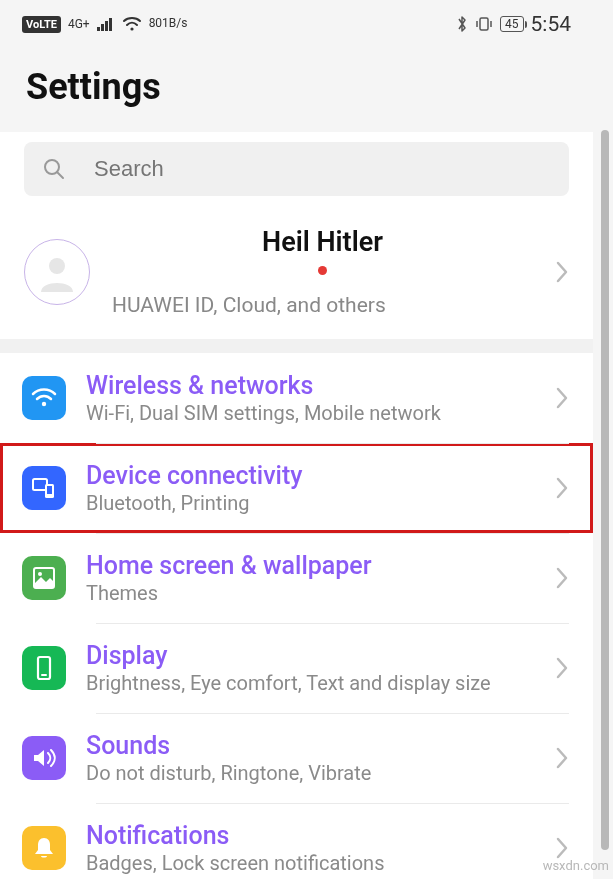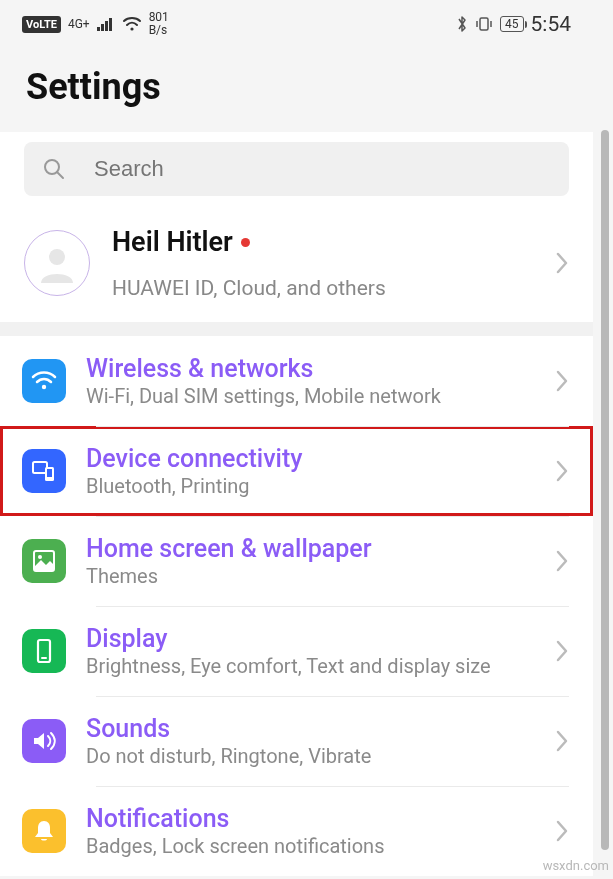--- a/index.html
+++ b/index.html
@@ -56,21 +56,21 @@
       font-size: 11px;
       padding: 2px 4px;
       border-radius: 3px;
       font-weight: bold;
     }
     .sig-txt { font-size: 12px; line-height: 1; }
     .net-speed {
       font-size: 12px;
       line-height: 1.1;
       display: flex;
-      flex-direction: column;
+      flex-direction: row;
     }
     .bat-box {
       border: 1.5px solid #555;
       border-radius: 3px;
       font-size: 12px;
       padding: 0 4px;
       position: relative;
     }
     .bat-box::after {
       content:"";
@@ -130,20 +130,21 @@
       justify-content: center;
     }
     .account-text { flex: 1; }
     .account-name {
       font-size: 27px;
       font-weight: 600;
       color: #111;
       display: flex;
       align-items: center;
       gap: 8px;
+      flex-direction: column;
     }
     .red-dot { width: 9px; height: 9px; background: #e53935; border-radius: 50%; }
     .account-sub { font-size: 21px; color: #888; margin-top: 18px; }
 
     
     .section-gap { height: 14px; background: #f1f1f1; }
 
     
     .list { background: #fff; }
     .item {

